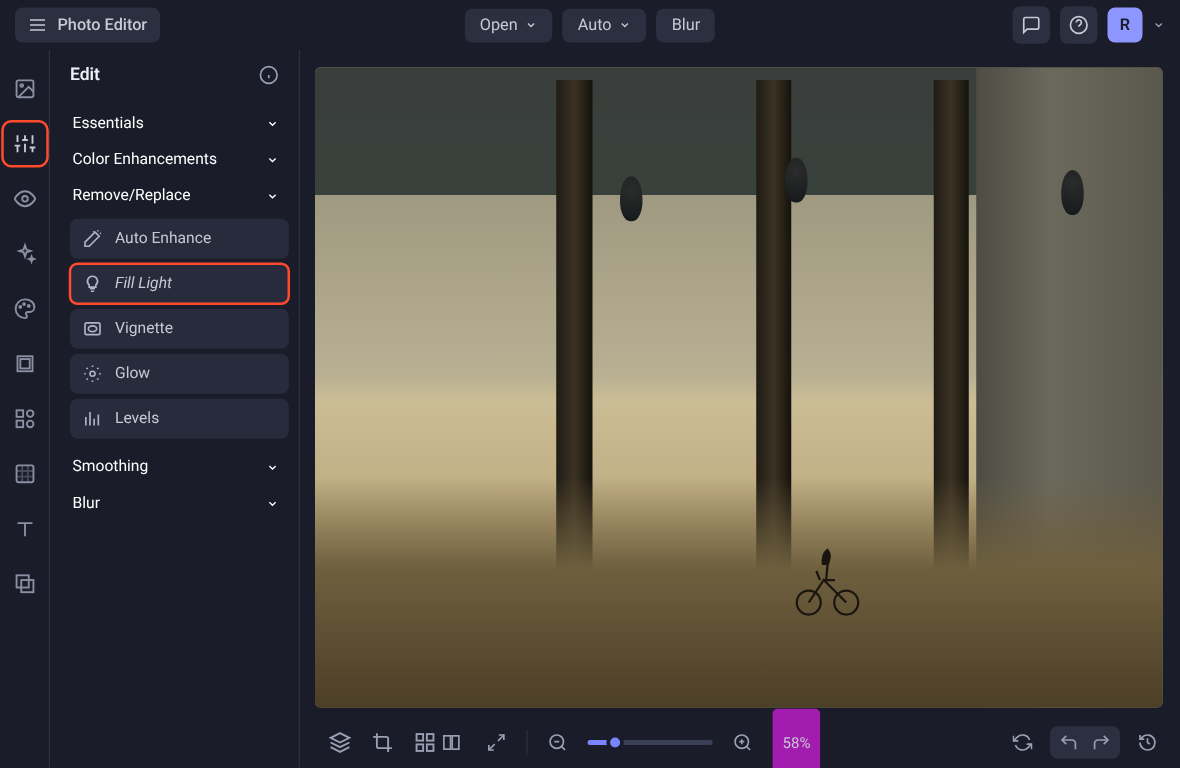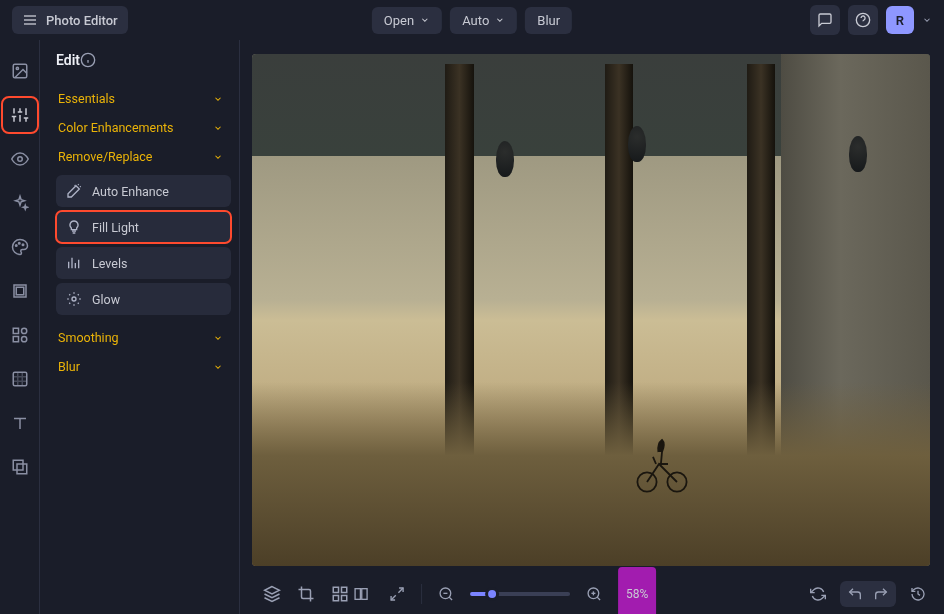--- a/index.html
+++ b/index.html
@@ -19,27 +19,27 @@
 
   
   .main { flex:1; display:flex; min-height:0; }
   .rail { width:40px; border-right:1px solid #2b2f40; display:flex; flex-direction:column; align-items:center; gap:14px; padding-top:16px; }
   .rail-icon { width:30px; height:30px; display:flex; align-items:center; justify-content:center; color:#8a8fa3; cursor:pointer; border-radius:6px; }
   .rail-icon.active { color:#c8cad3; }
   .rail-icon.highlighted { outline:2px solid #ff4a2e; outline-offset:2px; border-radius:4px; }
 
   
   .panel { width:200px; border-right:1px solid #2b2f40; display:flex; flex-direction:column; }
-  .panel-header { height:40px; display:flex; align-items:center; justify-content:flex-start; padding:0 16px; }
+  .panel-header { height:40px; display:flex; align-items:center; justify-content:space-between; padding:0 16px; }
   .panel-header h2 { font-size:14px; font-weight:600; color:#eef0f6; }
   .panel-body { flex:1; overflow-y:auto; padding:4px 8px 0 10px; }
-  .section { display:flex; align-items:center; justify-content:space-between; padding:7px 8px; font-size:12.5px; color:#eab308; cursor:pointer; border-radius:4px; }
+  .section { display:flex; align-items:center; justify-content:space-between; padding:7px 8px; font-size:12.5px; color:#ffffff; cursor:pointer; border-radius:4px; }
   .sublist { margin:4px 0 8px 6px; display:flex; flex-direction:column; gap:4px; }
-  .subitem { display:flex; align-items:center; gap:10px; padding:8px 10px; font-size:12.5px; color:#c8cad3; background:#272b3b; border-radius:6px; cursor:pointer; }
-  .subitem.highlighted { outline:2.5px solid #ff4a2e; outline-offset:-1px; }
+  .subitem { display:flex; gap:10px; padding:8px 10px; font-size:12.5px; color:#c8cad3; background:#272b3b; border-radius:6px; cursor:pointer; }
+  .subitem.highlighted { outline:2.5px solid #ff4a2e; outline-offset:-1px;font-style:italic; }
   .subitem .sub-icon { width:16px; height:16px; color:#aeb3c6; flex-shrink:0;}
 
   
   .canvas-wrap { flex:1; display:flex; flex-direction:column; min-width:0; }
   .canvas { flex:1; padding:14px 14px 8px 12px; display:flex; align-items:stretch; justify-content:center; }
   .photo { width:100%; border-radius:4px; overflow:hidden; position:relative; background: linear-gradient(180deg,#8d8975 0%,#b8b093 48%, #cbbd95 52%, #b7a074 80%, #8a7450 100%); }
   
   .photo::before { content:""; position:absolute; top:0; left:0; right:0; height:20%; background:linear-gradient(180deg,#3a3e3c 0%, #39413c 100%); }
   .photo .pillar { position:absolute; top:2%; bottom:8%; width:4.2%; background:linear-gradient(90deg,#1f1b14,#3b3224,#15120c); }
   .p1{left:28.5%} .p2{left:52%} .p3{left:73%}
@@ -236,30 +236,37 @@
           </div>
           <div class="subitem highlighted">
             <svg class="sub-icon" viewBox="0 0 24 24" fill="none" stroke="currentColor" stroke-width="2">
                 <path d="M9 18h6M10 21h4"></path>
                 <path d="M12 3a6 6 0 0 0-4 10.5V16h8v-2.5A6 6 0 0 0 12 3z"></path>
               </svg>
             <span>Fill Light</span>
           </div>
           <div class="subitem">
             <svg class="sub-icon" viewBox="0 0 24 24" fill="none" stroke="currentColor" stroke-width="2">
-                <path d="M4 20V10M9 20V4M14 20v-8M19 20V7"></path>
-              </svg>
-            <span>Levels</span>
+                <rect x="3" y="5" width="18" height="14" rx="2"></rect>
+                <ellipse cx="12" cy="12" rx="5" ry="3.5"></ellipse>
+              </svg>
+            <span>Vignette</span>
           </div>
           <div class="subitem">
             <svg class="sub-icon" viewBox="0 0 24 24" fill="none" stroke="currentColor" stroke-width="2">
                 <circle cx="12" cy="12" r="3"></circle>
                 <path d="M12 2v2M12 20v2M4.9 4.9l1.4 1.4M17.7 17.7l1.4 1.4M2 12h2M20 12h2M4.9 19.1l1.4-1.4M17.7 6.3l1.4-1.4"></path>
               </svg>
             <span>Glow</span>
+          </div>
+          <div class="subitem">
+            <svg class="sub-icon" viewBox="0 0 24 24" fill="none" stroke="currentColor" stroke-width="2">
+                <path d="M4 20V10M9 20V4M14 20v-8M19 20V7"></path>
+              </svg>
+            <span>Levels</span>
           </div>
         </div>
 
         <div class="section">
             <span>Smoothing</span>
             <svg class="chev" viewBox="0 0 24 24" fill="none" stroke="currentColor" stroke-width="2.5">
               <polyline points="6 9 12 15 18 9"></polyline>
             </svg>
           </div>
         <div class="section">

